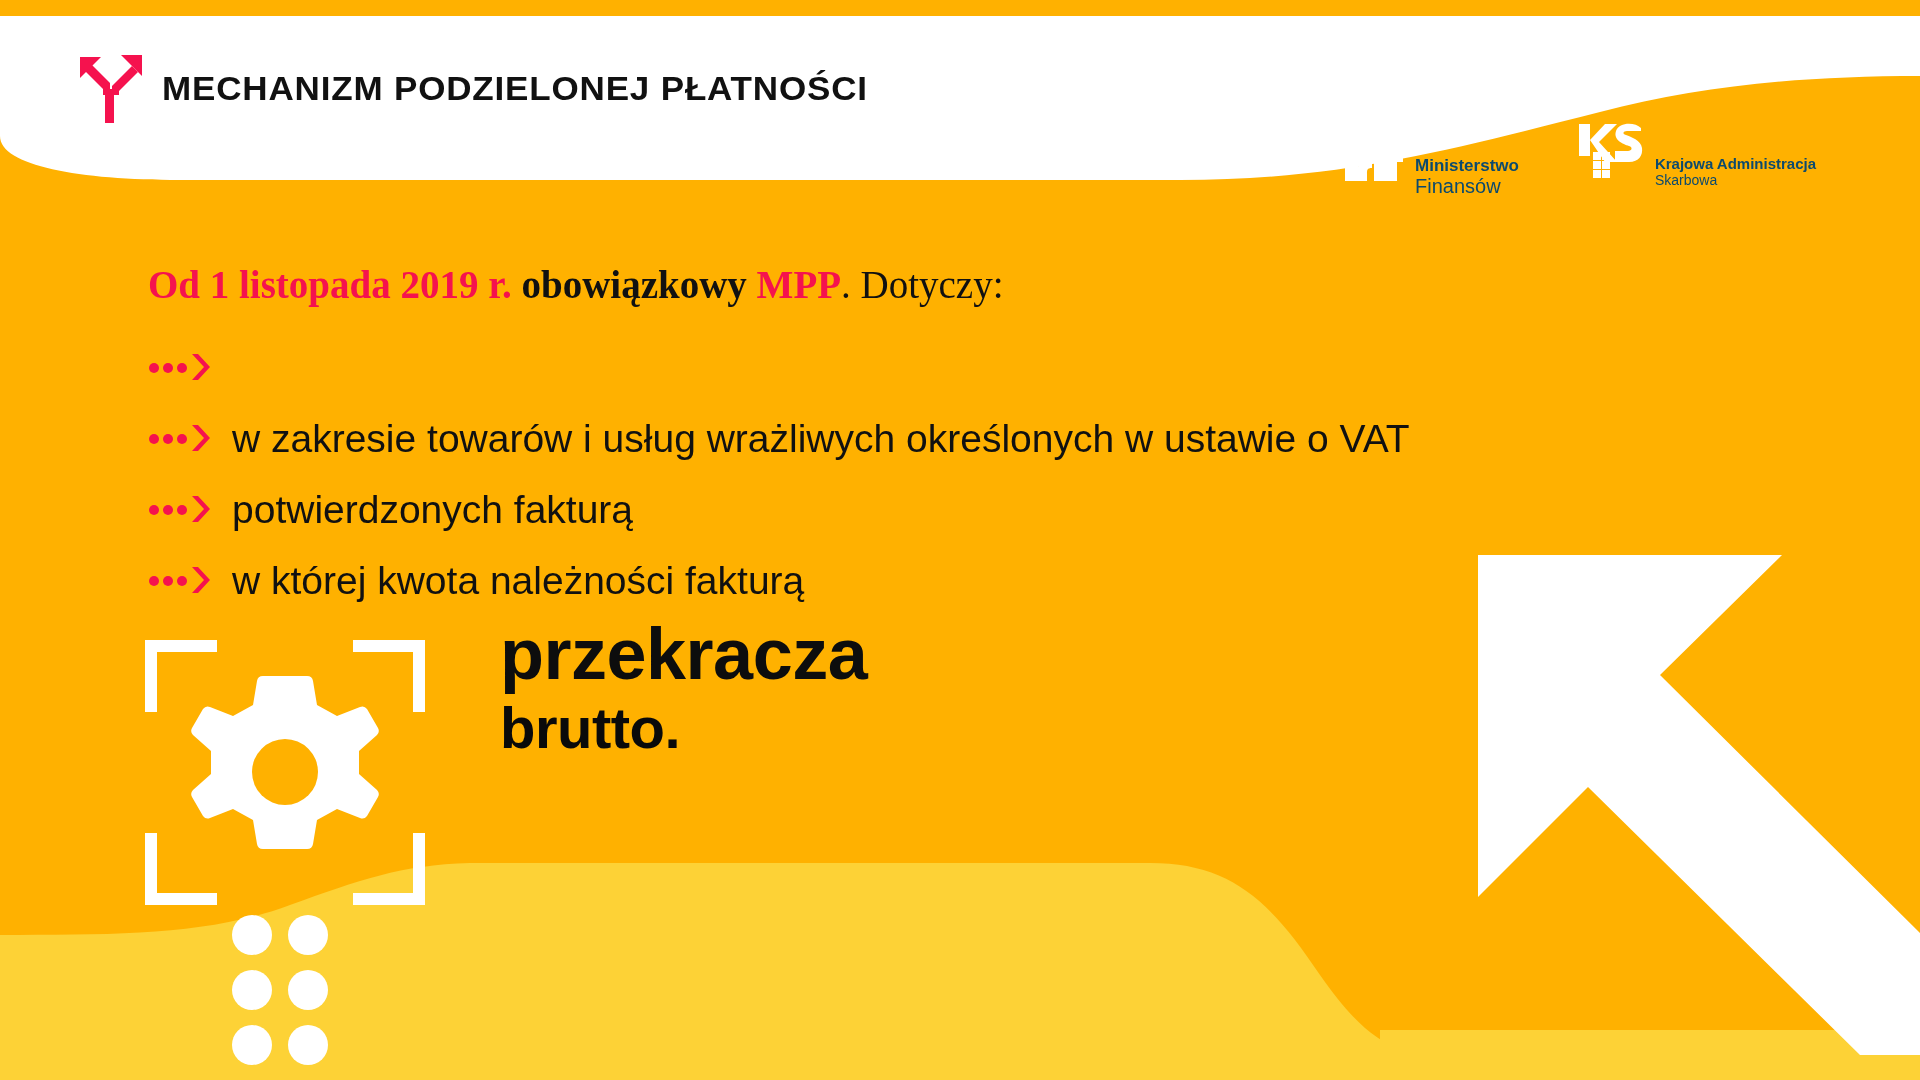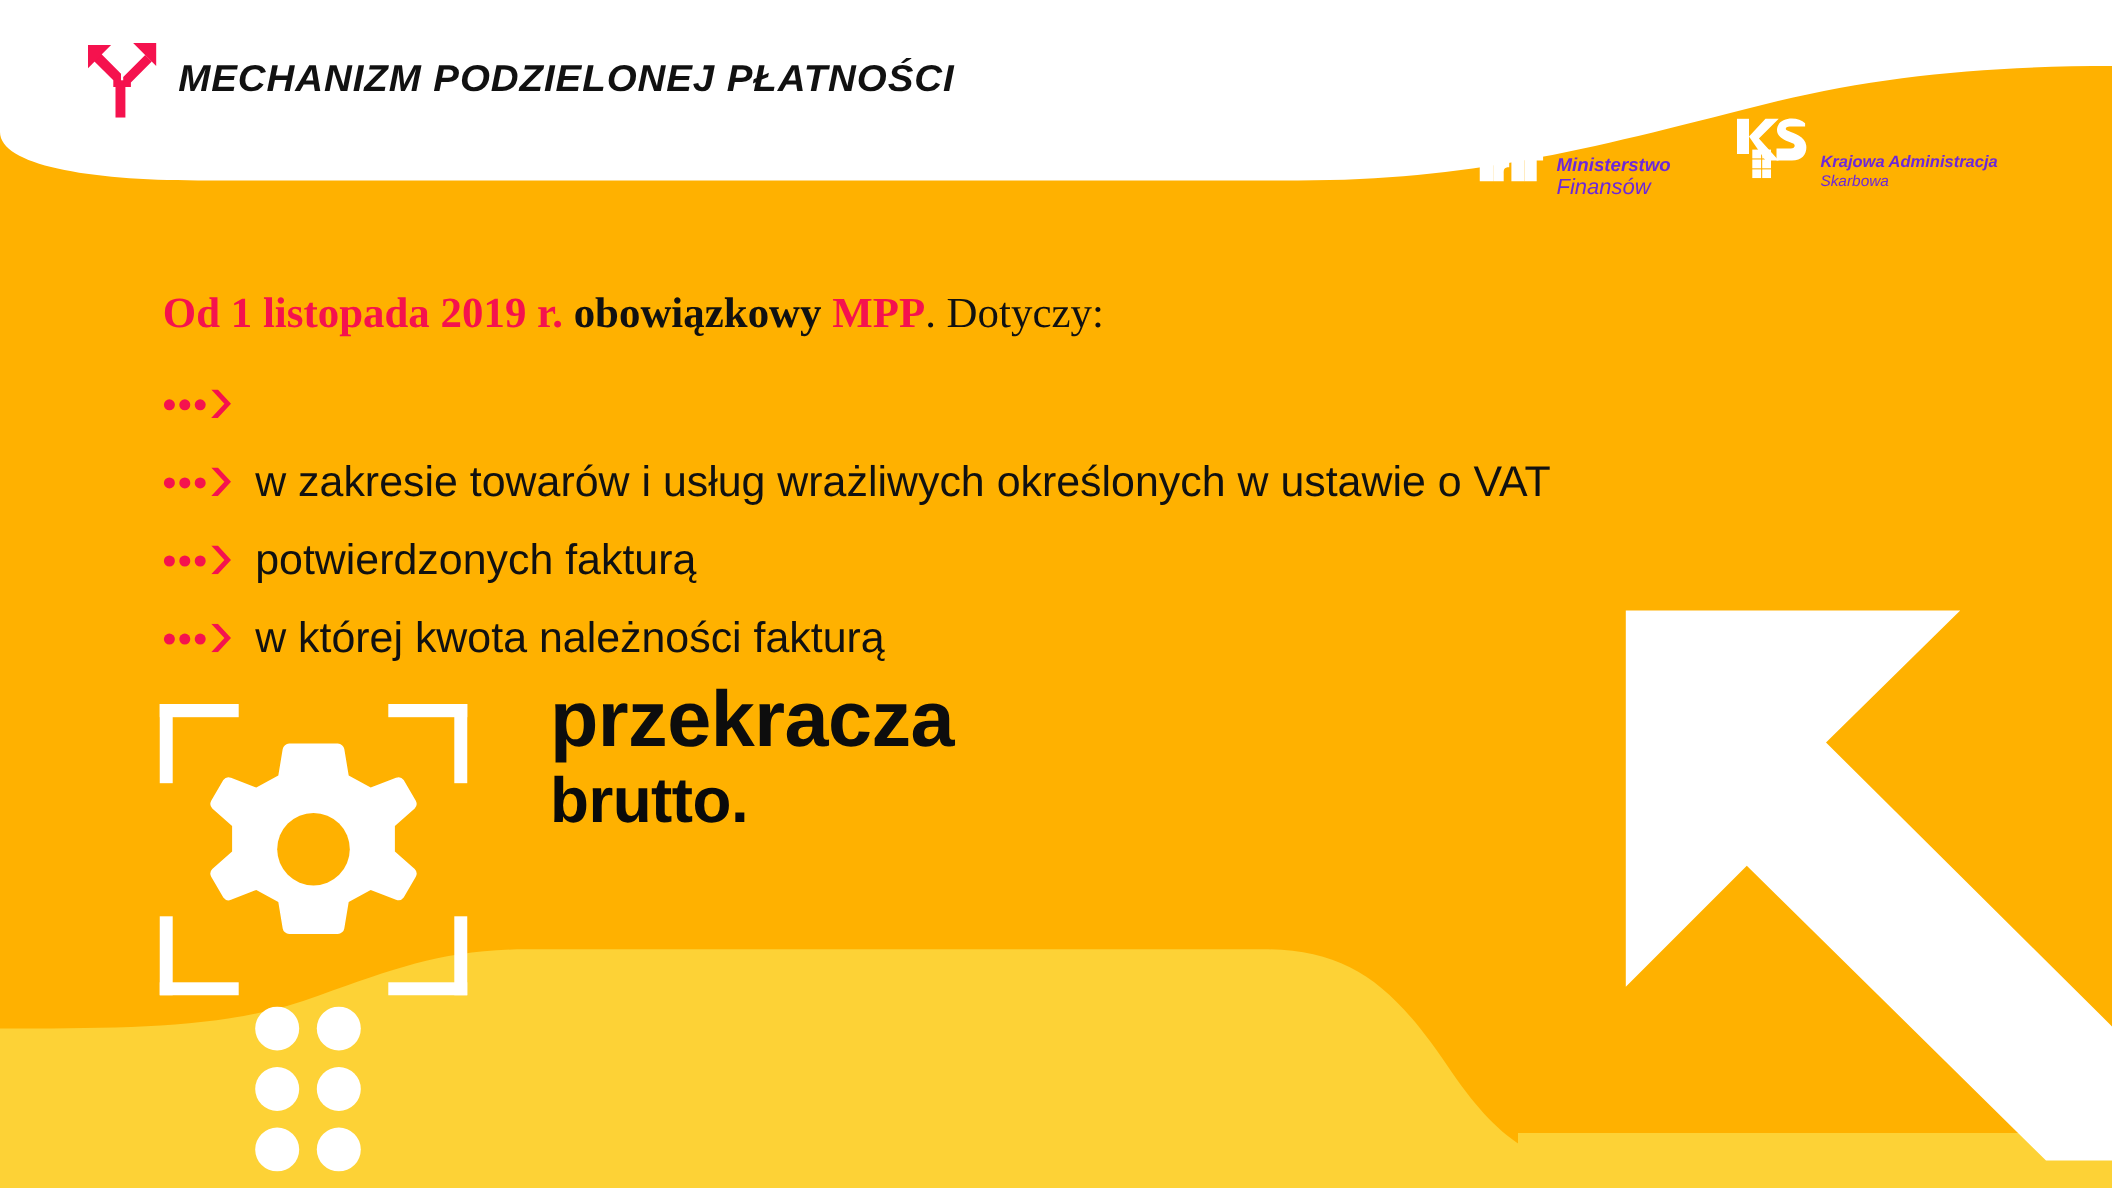--- a/index.html
+++ b/index.html
@@ -9,36 +9,36 @@
     font-family:"Liberation Sans", sans-serif;
     position:relative;
   }
   #stage{position:absolute;inset:0;width:1920px;height:1080px;}
 
   
   .bg-base{position:absolute;inset:0;background:#FFB100;}
   .svg-layer{position:absolute;left:0;top:0;width:1920px;height:1080px;}
 
   
-  .header-wrap{position:absolute;left:0;top:0;width:1636px;height:190px;font-style:italic;}
+  .header-wrap{position:absolute;left:0;top:16px;width:1636px;height:190px;}
   .brand{
     position:absolute;left:78px;top:36px;
     display:flex;align-items:center;gap:18px;height:72px;
   }
   .brand-logo{width:66px;height:70px;flex:0 0 auto;}
   .brand-title{
     font-size:34px;font-weight:bold;color:#111111;
     letter-spacing:0.8px;white-space:nowrap;
     transform:scaleX(1.03);transform-origin:left center;
   }
 
   .logos{position:absolute;top:96px;left:1345px;display:flex;align-items:flex-start;gap:60px;}
   .logo-group{display:flex;align-items:center;gap:12px;}
   .logo-mark{flex:0 0 auto;}
-  .logo-txt{color:#6d28d9;line-height:1.12;margin-top:44px;}
+  .logo-txt{color:#0c4a6e;line-height:1.12;margin-top:44px;}
   .logo-txt .l1{font-size:17px;font-weight:bold;white-space:nowrap;}
   .logo-txt .l2{font-size:20px;font-weight:normal;white-space:nowrap;}
   .logo-txt.kas .l1{font-size:15px;font-weight:bold;}
   .logo-txt.kas .l2{font-size:14px;}
 
   
   .content{position:absolute;left:148px;top:245px;width:1740px;}
   .lead{
     font-size:39px;line-height:1.25;color:#111111;white-space:nowrap;
     margin:16px 0 22px 0;font-weight:normal;font-family:Liberation Serif, serif;

